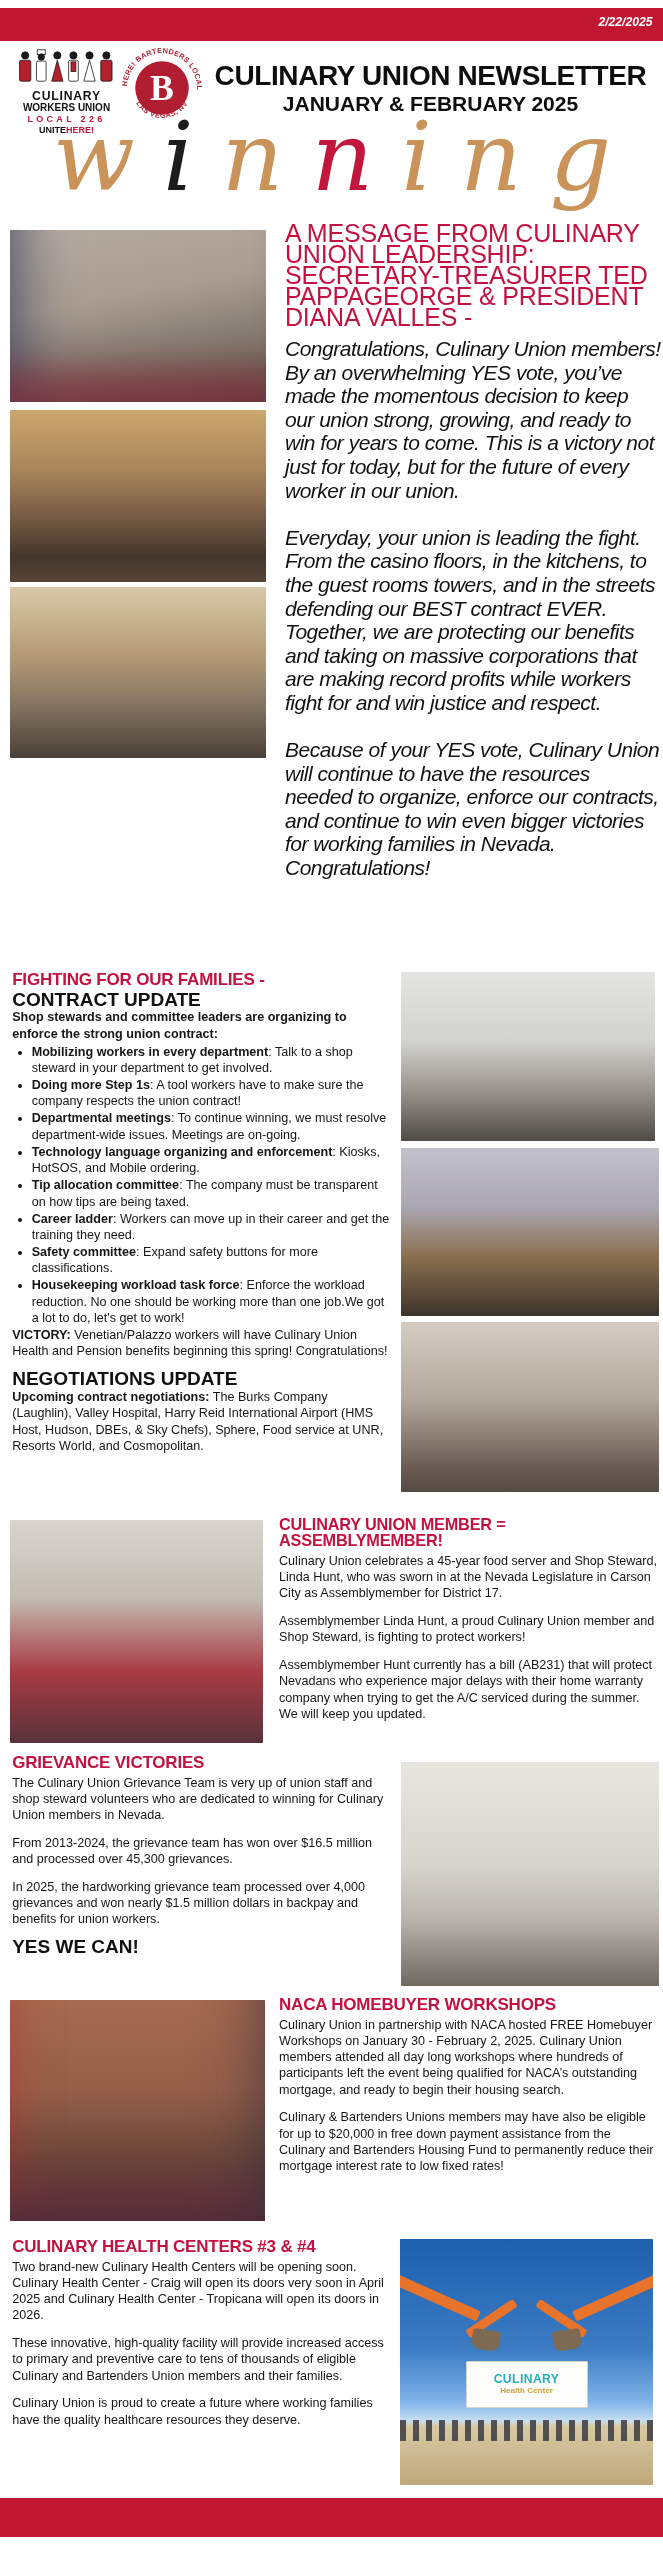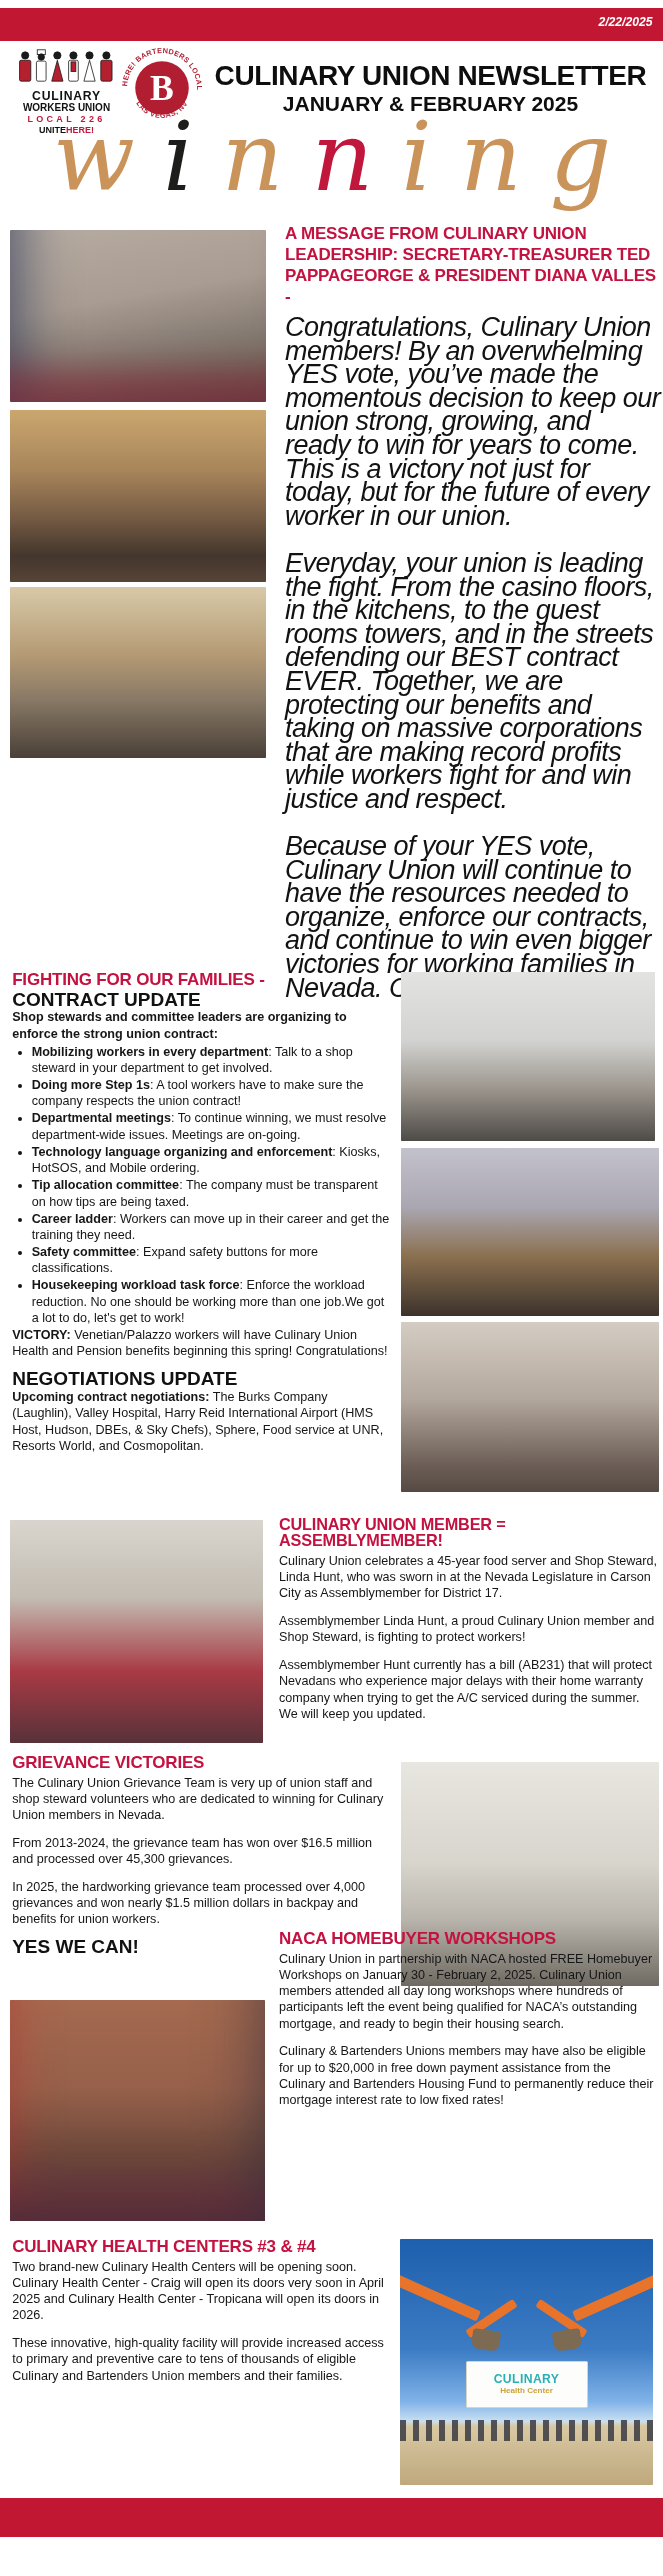--- a/index.html
+++ b/index.html
@@ -56,40 +56,40 @@
   .bk-l{left:72px;transform:rotate(8deg);}  .bk-r{right:72px;transform:rotate(-8deg);}
   .banner{position:absolute;left:50%;top:122px;transform:translateX(-50%);width:122px;height:47px;background:#fdfdfb;
           border:0.8px solid #d8d4c8;border-radius:1.6px;text-align:center;padding-top:9.8px;box-sizing:border-box;}
   .banner .b1{color:#27b0b6;font-weight:800;font-size:12.2px;letter-spacing:0.4px;}
   .banner .b2{color:#c9a23c;font-weight:700;font-size:8.1px;}
   .exc .people{position:absolute;left:0;right:0;bottom:44px;height:21px;
         background:repeating-linear-gradient(90deg,#3a3a42 0 5.7px,transparent 5.7px 13px);opacity:.85;}
 
   
   .msg-text{left:285px;top:215px;width:376px;}
-  .red-head-lg{color:#C31240;font-size:17px;line-height:21px;font-weight:700;letter-spacing:-0.2px;margin:0 0 9px 0;}
-  .msg-text p{font-style:italic;font-size:27px;line-height:23.6px;letter-spacing:-0.5px;color:#121212;margin:0 0 23.6px 0;}
+  .red-head-lg{color:#C31240;font-size:25px;line-height:21px;font-weight:400;letter-spacing:-0.2px;margin:0 0 9px 0;}
+  .msg-text p{font-style:italic;font-size:21px;line-height:23.6px;letter-spacing:-0.5px;color:#121212;margin:0 0 23.6px 0;}
 
   
   .sec{font-size:12.6px;line-height:16.3px;color:#161616;}
   .sec p{margin:0 0 11.4px 0;}
   .red-head{color:#C31240;font-size:17px;font-weight:800;letter-spacing:-0.2px;margin:0 0 3.3px 0;}
   .red-head-md{color:#C31240;font-size:16.3px;font-weight:800;letter-spacing:-0.2px;margin:0 0 4.1px 0;}
   .blk-head{font-size:19px;font-weight:700;color:#111;margin:1.6px 0 1.6px 0;}
   .bold-intro{font-weight:bold;margin:0 0 1.6px 0;}
   ul.bl{margin:0;padding-left:19.5px;}
   ul.bl li{margin:0 0 0.8px 0;}
   .b{font-weight:bold;}
   .mt{margin-top:11.4px;}
 
   .fight-text{left:12.2px;top:964px;width:377px;}
   .grv-text{left:12.2px;top:1747px;width:372px;}
   .health-text{left:12.2px;top:2231px;width:377px;}
   .asm-text{left:279px;top:1508px;width:381px;}
-  .naca-text{left:279px;top:1923px;width:381px;}
+  .naca-text{left:279px;top:1989px;width:381px;}
 </style>
 </head>
 <body>
 
 <div class="page">
 
   <div class="abs topbar">
     <span class="date">2/22/2025</span>
   </div>
 
@@ -204,20 +204,21 @@
   <div class="abs sec naca-text">
     <div class="red-head">NACA HOMEBUYER WORKSHOPS</div>
     <p>Culinary Union in partnership with NACA hosted FREE Homebuyer Workshops on January 30 - February 2, 2025. Culinary Union members attended all day long workshops where hundreds of participants left the event being qualified for NACA’s outstanding mortgage, and ready to begin their housing search.</p>
     <p>Culinary &amp; Bartenders Unions members may have also be eligible for up to $20,000 in free down payment assistance from the Culinary and Bartenders Housing Fund to permanently reduce their mortgage interest rate to low fixed rates!</p>
   </div>
 
   <div class="abs sec health-text">
     <div class="red-head">CULINARY HEALTH CENTERS #3 &amp; #4</div>
     <p>Two brand-new Culinary Health Centers will be opening soon. Culinary Health Center - Craig will open its doors very soon in April 2025 and Culinary Health Center - Tropicana will open its doors in 2026.</p>
     <p>These innovative, high-quality facility will provide increased access to primary and preventive care to tens of thousands of eligible Culinary and Bartenders Union members and their families.</p>
+    <p>Culinary Union is proud to create a future where working families have the quality healthcare resources they deserve.</p>
   </div>
   <div class="ph exc" style="left:400px;top:2231px;width:253px;height:246px;">
     <div class="arm arm-l1"></div>
     <div class="arm arm-l2"></div>
     <div class="arm arm-r1"></div>
     <div class="arm arm-r2"></div>
     <div class="bucket bk-l"></div>
     <div class="bucket bk-r"></div>
     <div class="banner">
       <div class="b1">CULINARY</div>

